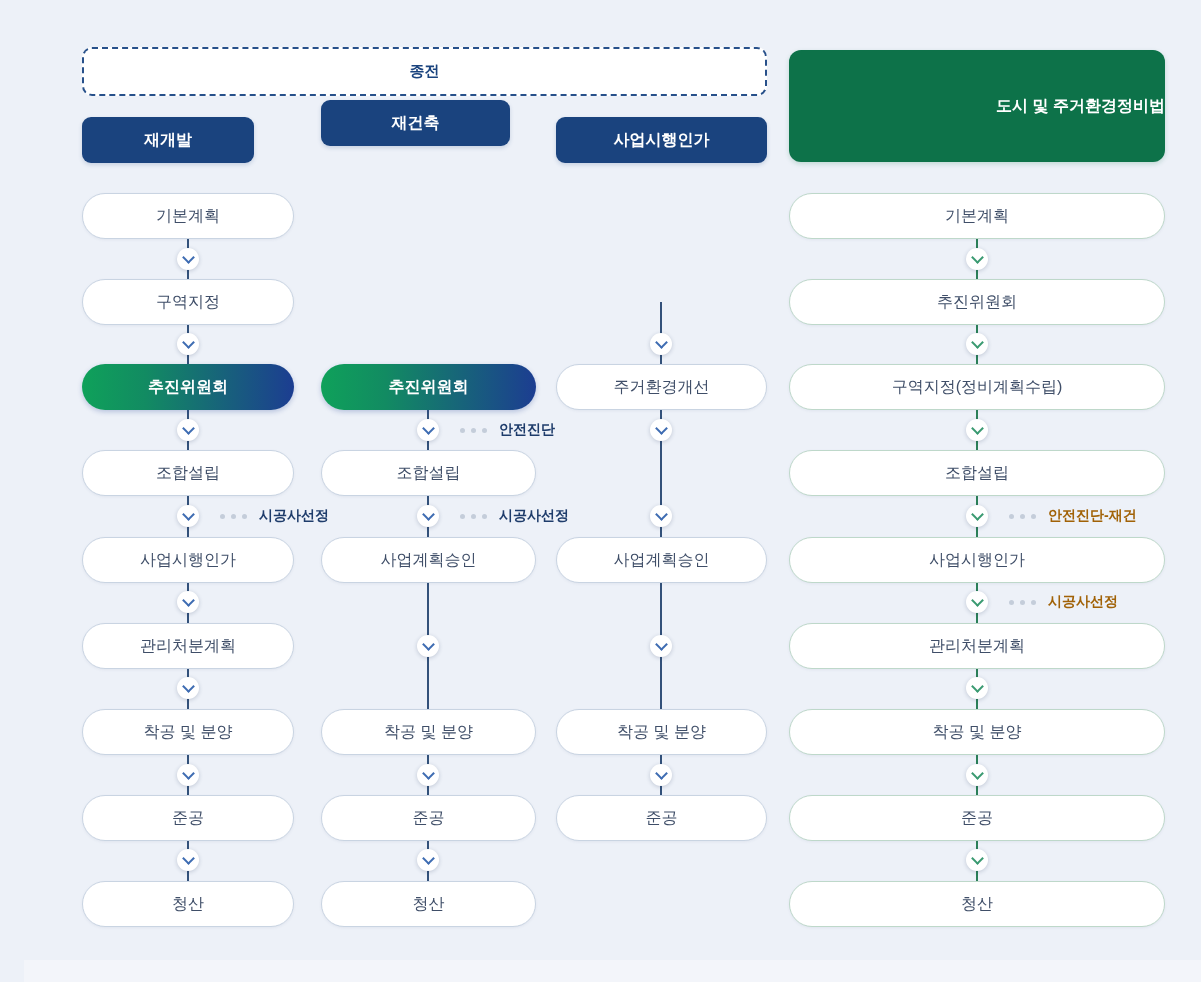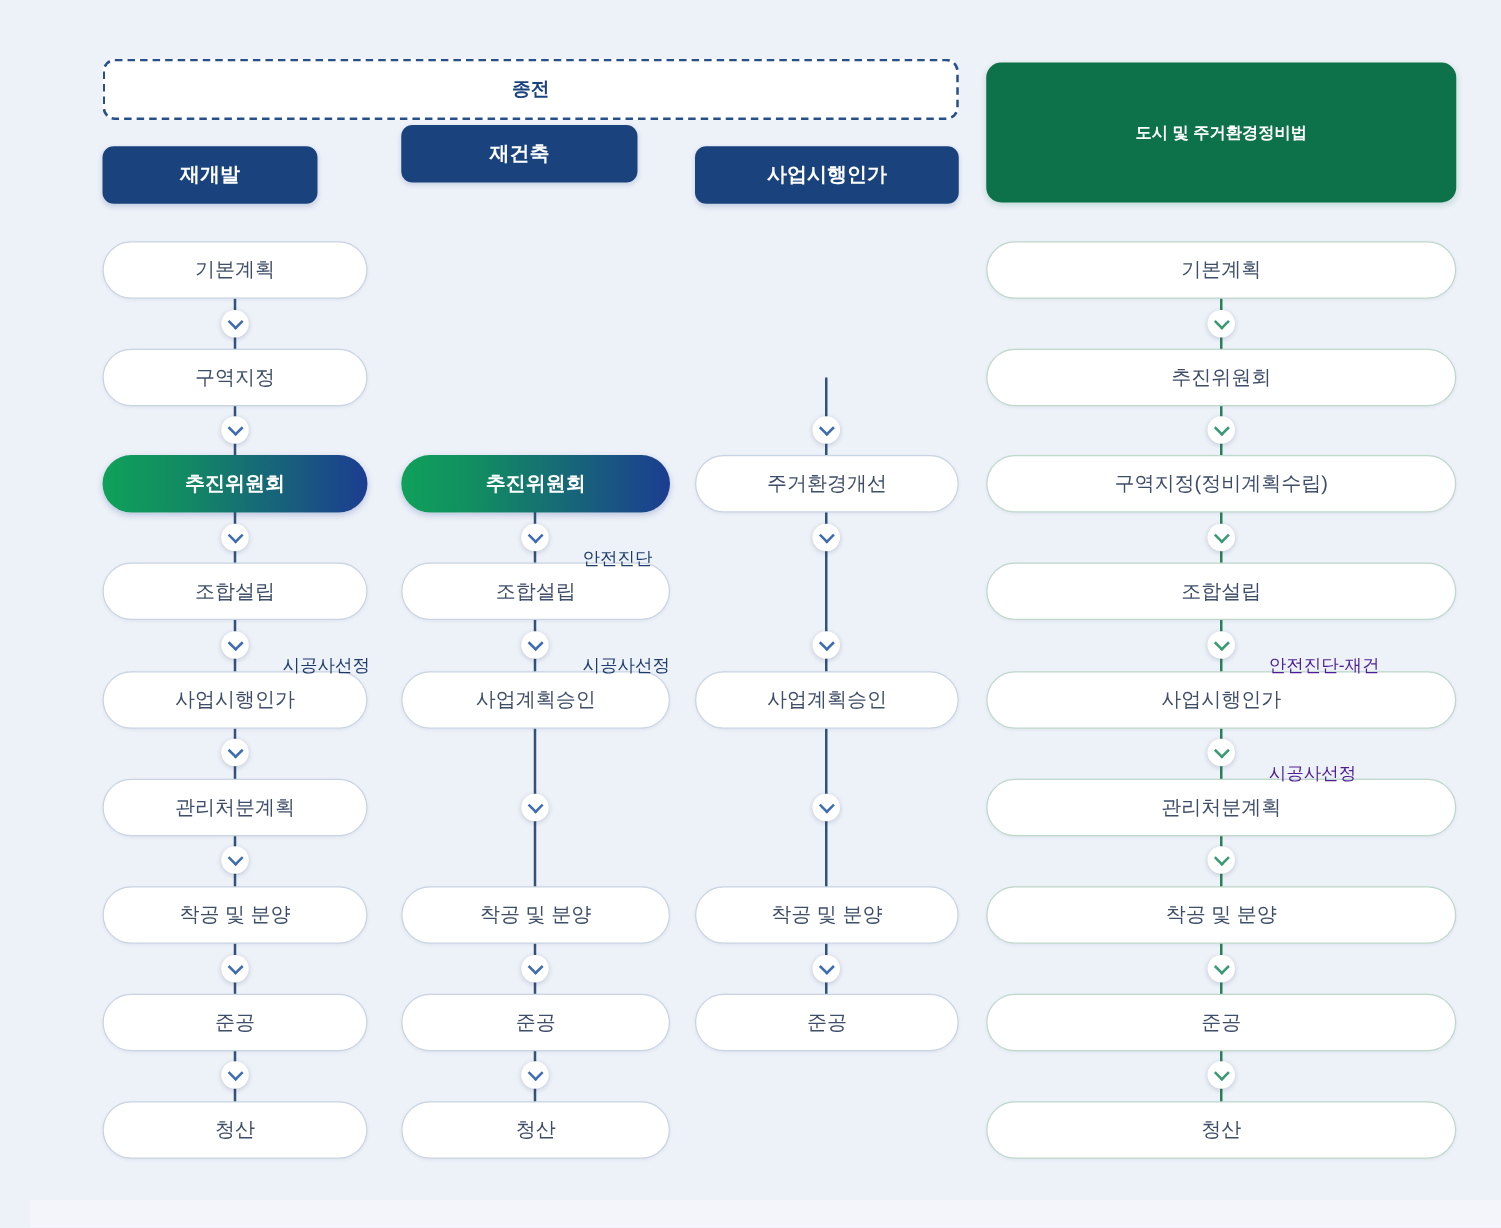--- a/index.html
+++ b/index.html
@@ -23,22 +23,22 @@
   
   .hdr{
     position:absolute;height:46px;border-radius:9px;
     display:flex;align-items:center;justify-content:center;
     color:#ffffff;font-size:16px;font-weight:700;
     background:#1a437e;
     box-shadow:0 2px 4px rgba(26,67,126,.18);
   }
   .hdr-green{
     position:absolute;left:765px;top:50px;width:376px;height:112px;border-radius:12px;
-    display:flex;align-items:center;justify-content:center;
-    color:#ffffff;font-size:13px;font-weight:700;
+    display:flex;align-items:center;justify-content:flex-end;
+    color:#ffffff;font-size:16px;font-weight:700;
     background:#0d7249;
     box-shadow:0 2px 5px rgba(13,114,73,.2);
   }
 
   
   .vline{position:absolute;width:2px;transform:translateX(-50%);z-index:1;}
   .vline.blue{background:#33517a;}
   .vline.green{background:#2b7f58;}
 
   
@@ -67,26 +67,26 @@
     content:"";position:absolute;left:7px;top:5px;width:7px;height:7px;
     border-right:2px solid #3e6cb2;border-bottom:2px solid #3e6cb2;
     transform:rotate(45deg);
   }
   .chev.green::after{border-color:#3a9a71;}
 
   
   .annot{
     position:absolute;z-index:3;height:20px;
     display:flex;align-items:center;gap:6px;
-    font-size:14px;font-weight:400;flex-direction:column;
+    font-size:14px;font-weight:700;
   }
   .annot .dot{width:5px;height:5px;border-radius:50%;background:#c4cdda;}
   .annot .lbl{margin-left:6px;}
   .annot.blue .lbl{color:#1e3c6b;}
-  .annot.green .lbl{color:#4c1d95;}
+  .annot.green .lbl{color:#a16207;}
 </style>
 </head>
 <body>
 
 <div class="canvas">
 
   <div class="legacy-box">
     <span>종전</span>
   </div>
 

